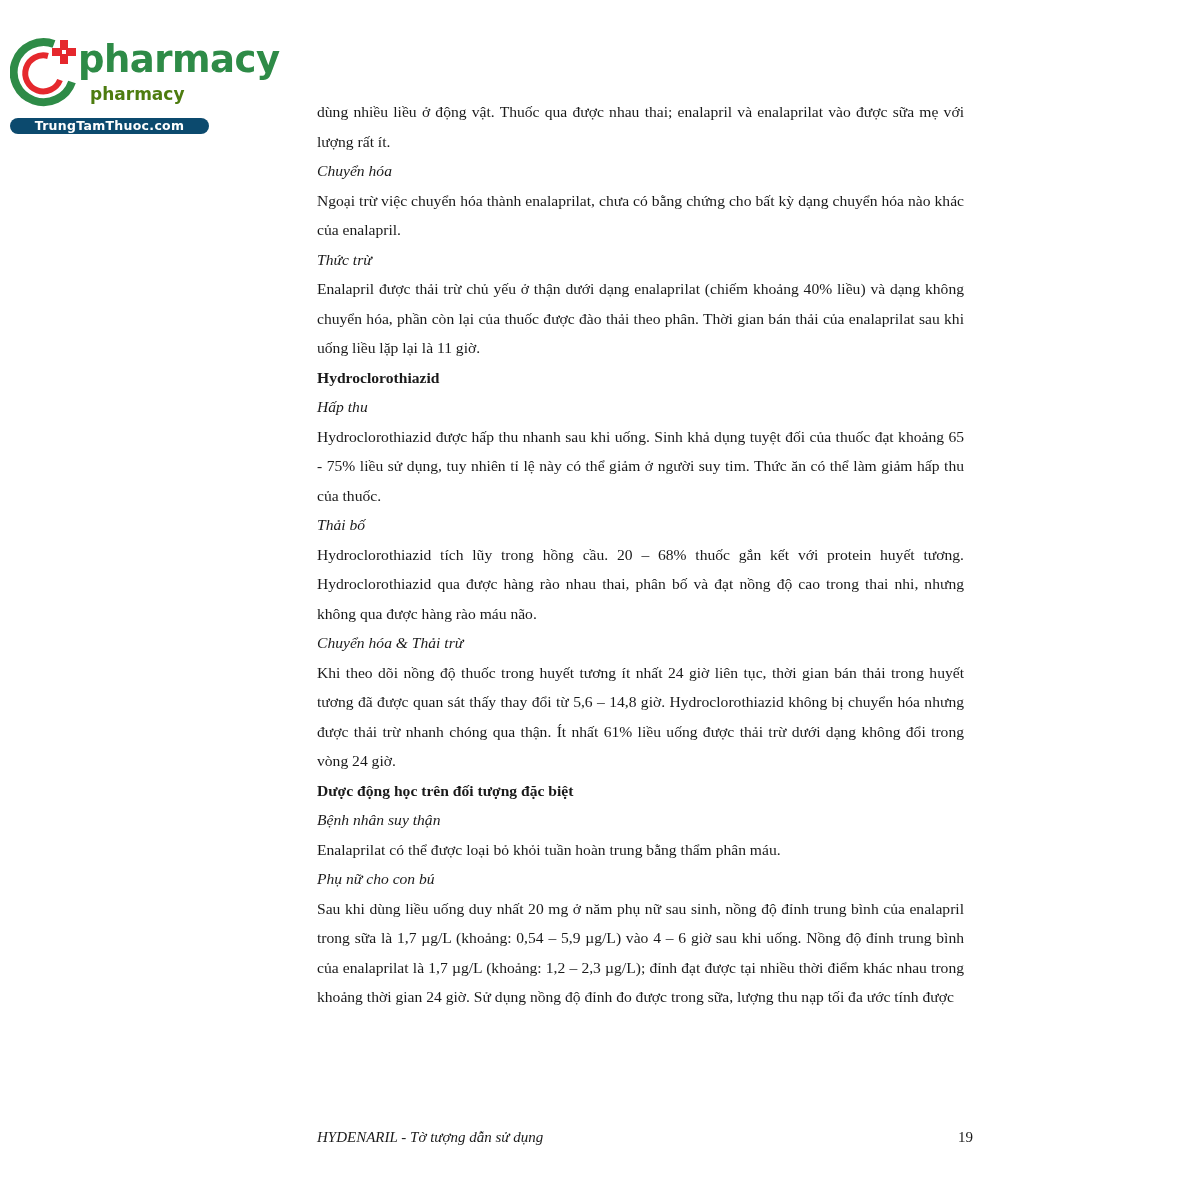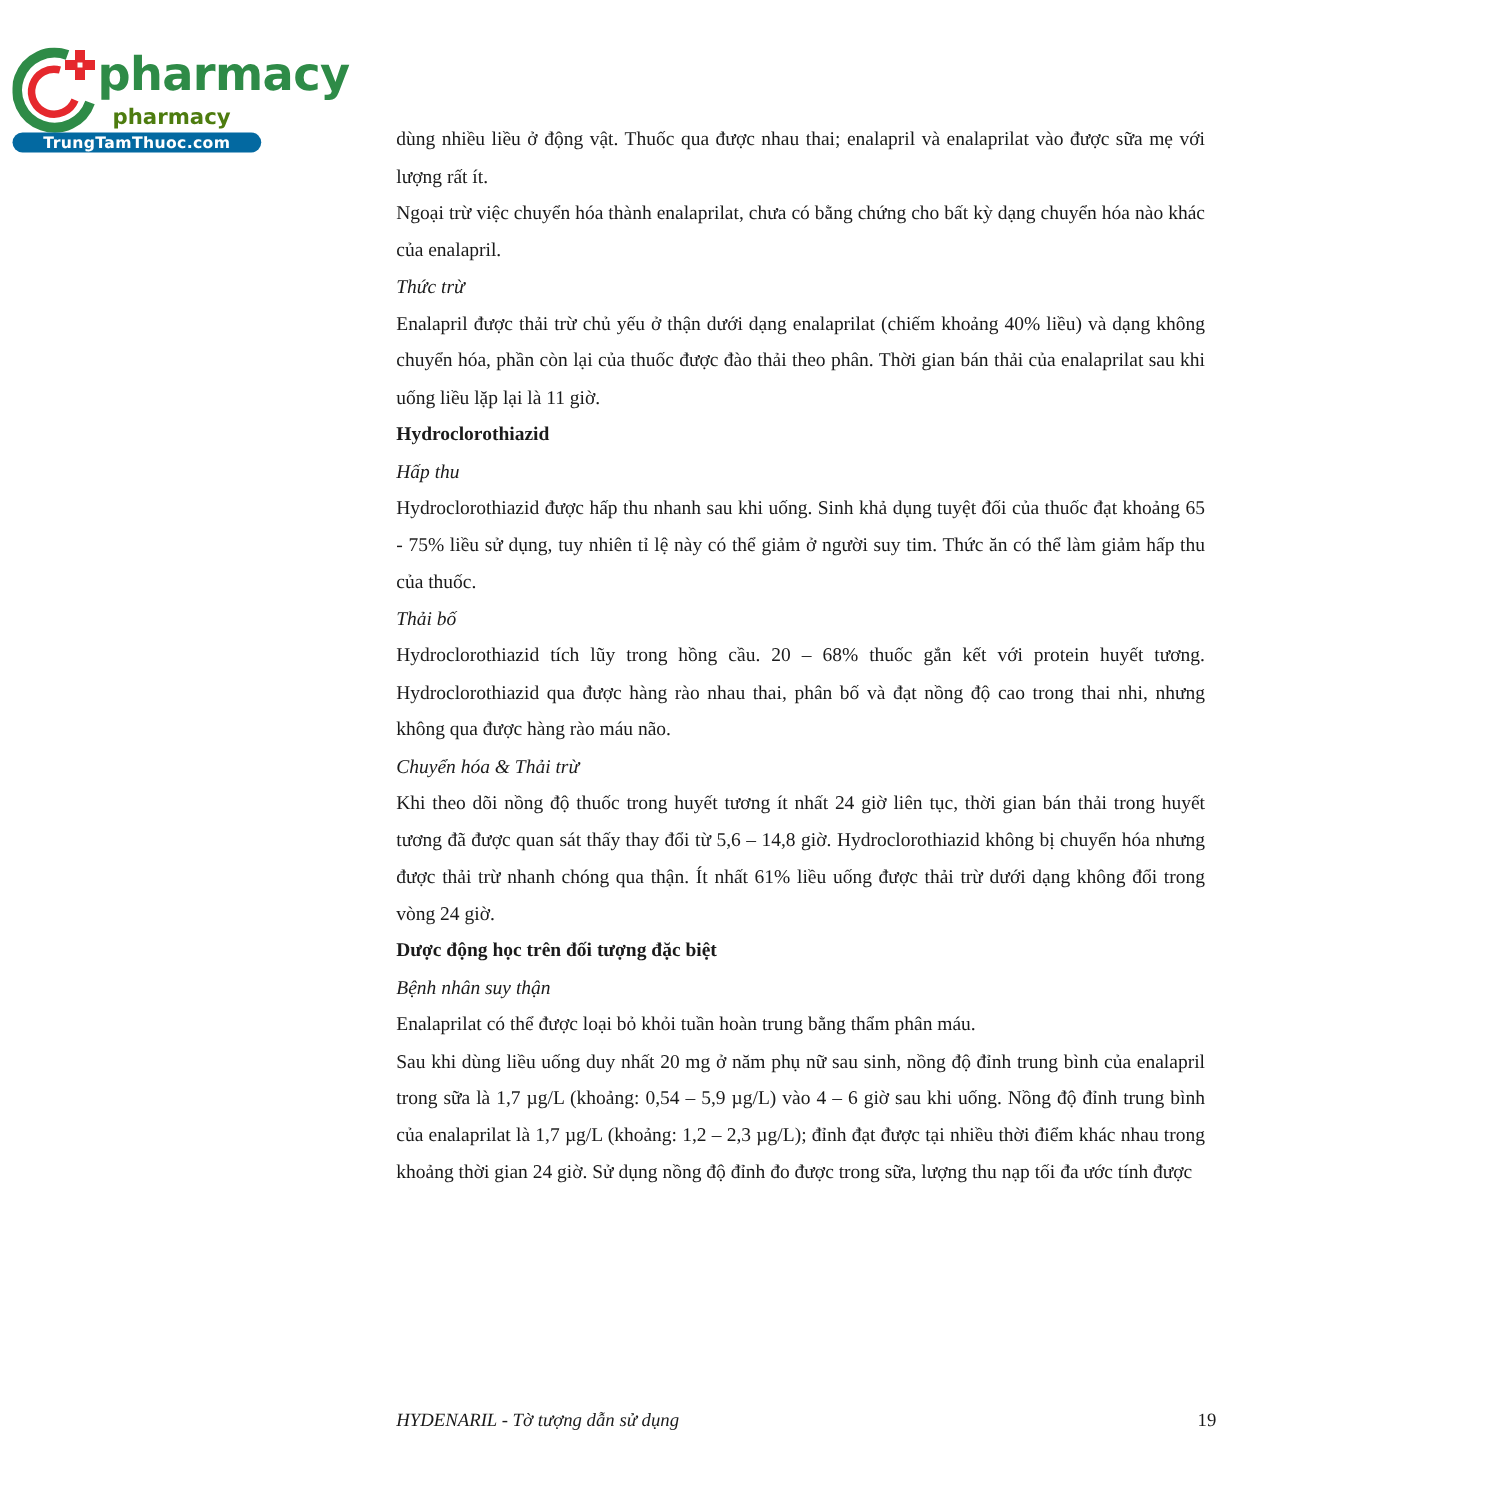--- a/index.html
+++ b/index.html
@@ -1,21 +1,21 @@
 <!DOCTYPE html>
 <html><head>
 <meta charset="utf-8">
 <style>
   html, body { margin:0; padding:0; background:#ffffff; }
   body { width:1200px; height:1200px; position:relative; overflow:hidden; }
   .logo { position:absolute; left:10px; top:38px; width:202px; height:98px; }
   .logo svg { position:absolute; left:0; top:0; }
   .brand-name { position:absolute; left:78px; top:40px; font-family:"DejaVu Sans", sans-serif; font-size:37px; font-weight:bold; color:#2e8b47; letter-spacing:-0.5px; line-height:40px; }
   .brand-sub { position:absolute; left:90px; top:86px; font-family:"DejaVu Sans", sans-serif; font-size:17px; font-weight:bold; color:#4d7c0f; line-height:16px; }
-  .brand-url { position:absolute; left:10px; top:106px; width:199px; height:16px; border-radius:8px; background:#0369a1; color:#fff; font-family:"DejaVu Sans", sans-serif; font-size:12.5px; font-weight:bold; text-align:center; line-height:16px; letter-spacing:0.3px; }
+  .brand-url { position:absolute; left:10px; top:118px; width:199px; height:16px; border-radius:8px; background:#0c4a6e; color:#fff; font-family:"DejaVu Sans", sans-serif; font-size:12.5px; font-weight:bold; text-align:center; line-height:16px; letter-spacing:0.3px; }
 
   .page { position:absolute; left:317px; top:97px; width:647px; font-family:"Liberation Serif", serif; font-size:15.6px; color:#1a1a1a; line-height:29.5px; }
   .page p { margin:0; text-align:justify; }
   .page .it { font-style:italic; }
   .page .bd { font-weight:bold; }
 
   .footer-title { position:absolute; left:317px; top:1129px; font-family:"Liberation Serif", serif; font-size:15px; font-style:italic; color:#1a1a1a; }
   .footer-page { position:absolute; left:948px; top:1129px; font-family:"Liberation Serif", serif; font-size:15px; color:#1a1a1a;margin-left:10px; }
 </style>
 </head>
@@ -29,30 +29,32 @@
     <rect x="42" y="10" width="24" height="8" fill="#e5282d"></rect>
     <rect x="52" y="12" width="4" height="4" fill="#ffffff"></rect>
   </svg>
 </div>
 <div class="brand-name">pharmacy</div>
 <div class="brand-sub">pharmacy</div>
 <div class="brand-url">TrungTamThuoc.com</div>
 
 <div class="page">
   <p>dùng nhiều liều ở động vật. Thuốc qua được nhau thai; enalapril và enalaprilat vào được sữa mẹ với lượng rất ít.</p>
+  <p class="it">Chuyển hóa</p>
   <p>Ngoại trừ việc chuyển hóa thành enalaprilat, chưa có bằng chứng cho bất kỳ dạng chuyển hóa nào khác của enalapril.</p>
   <p class="it">Thức trừ</p>
   <p>Enalapril được thải trừ chủ yếu ở thận dưới dạng enalaprilat (chiếm khoảng 40% liều) và dạng không chuyển hóa, phần còn lại của thuốc được đào thải theo phân. Thời gian bán thải của enalaprilat sau khi uống liều lặp lại là 11 giờ.</p>
   <p class="bd">Hydroclorothiazid</p>
   <p class="it">Hấp thu</p>
   <p>Hydroclorothiazid được hấp thu nhanh sau khi uống. Sinh khả dụng tuyệt đối của thuốc đạt khoảng 65 - 75% liều sử dụng, tuy nhiên tỉ lệ này có thể giảm ở người suy tim. Thức ăn có thể làm giảm hấp thu của thuốc.</p>
   <p class="it">Thải bố</p>
   <p>Hydroclorothiazid tích lũy trong hồng cầu. 20 – 68% thuốc gắn kết với protein huyết tương. Hydroclorothiazid qua được hàng rào nhau thai, phân bố và đạt nồng độ cao trong thai nhi, nhưng không qua được hàng rào máu não.</p>
   <p class="it">Chuyển hóa &amp; Thải trừ</p>
   <p>Khi theo dõi nồng độ thuốc trong huyết tương ít nhất 24 giờ liên tục, thời gian bán thải trong huyết tương đã được quan sát thấy thay đổi từ 5,6 – 14,8 giờ. Hydroclorothiazid không bị chuyển hóa nhưng được thải trừ nhanh chóng qua thận. Ít nhất 61% liều uống được thải trừ dưới dạng không đổi trong vòng 24 giờ.</p>
   <p class="bd">Dược động học trên đối tượng đặc biệt</p>
   <p class="it">Bệnh nhân suy thận</p>
   <p>Enalaprilat có thể được loại bỏ khỏi tuần hoàn trung bằng thẩm phân máu.</p>
+  <p class="it">Phụ nữ cho con bú</p>
   <p>Sau khi dùng liều uống duy nhất 20 mg ở năm phụ nữ sau sinh, nồng độ đỉnh trung bình của enalapril trong sữa là 1,7 µg/L (khoảng: 0,54 – 5,9 µg/L) vào 4 – 6 giờ sau khi uống. Nồng độ đỉnh trung bình của enalaprilat là 1,7 µg/L (khoảng: 1,2 – 2,3 µg/L); đỉnh đạt được tại nhiều thời điểm khác nhau trong khoảng thời gian 24 giờ. Sử dụng nồng độ đỉnh đo được trong sữa, lượng thu nạp tối đa ước tính được</p>
 </div>
 
 <div class="footer-title">HYDENARIL - Tờ tượng dẫn sử dụng</div>
 <div class="footer-page">19</div>
 
 </body></html>

